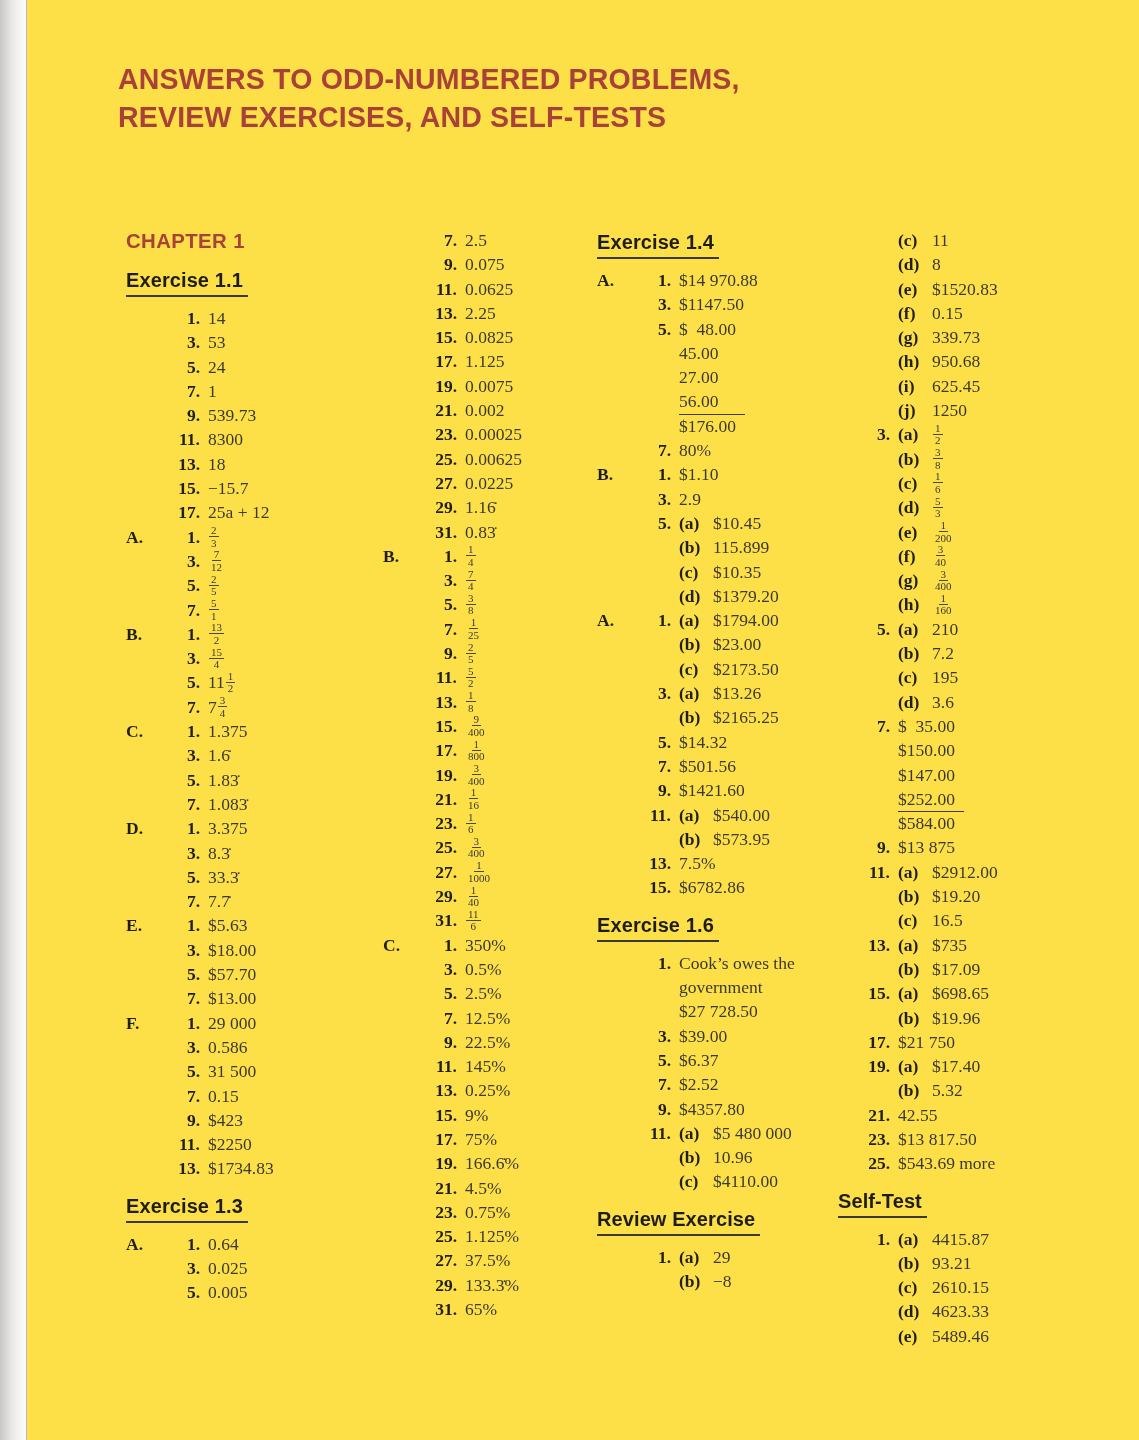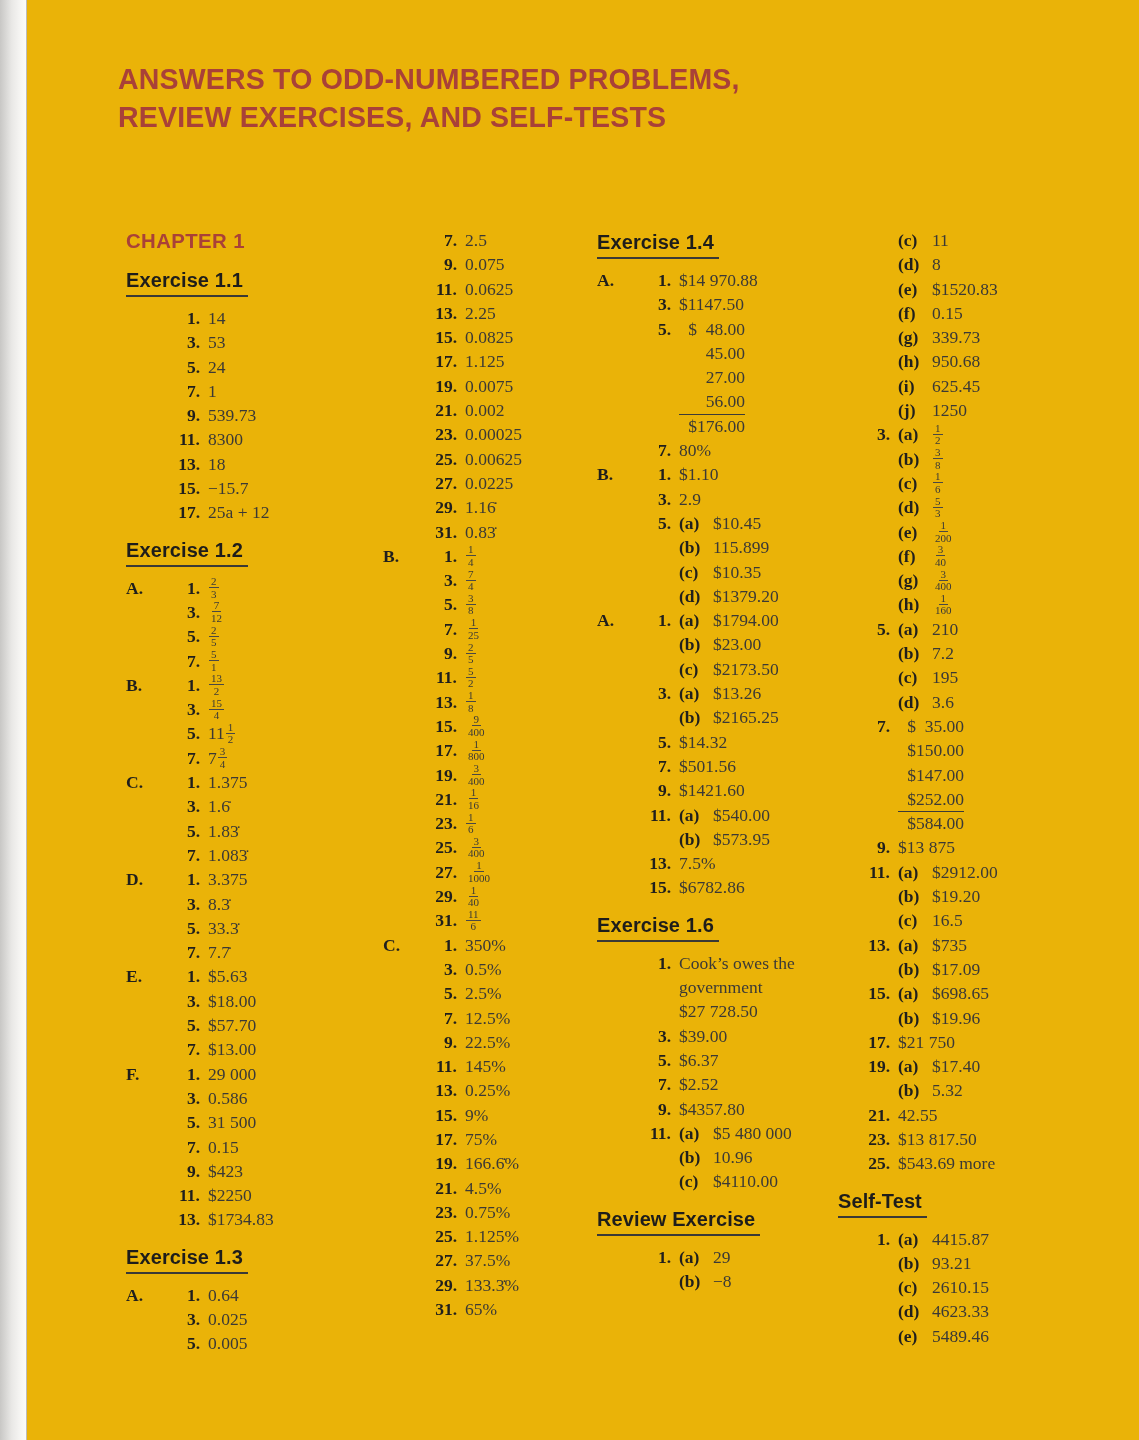--- a/index.html
+++ b/index.html
@@ -1,16 +1,16 @@
 <!DOCTYPE html>
 <html><head>
 <meta charset="utf-8">
 <style>
   html,body{margin:0;padding:0;background:#ffffff;}
-  .page{position:relative;width:1139px;height:1440px;background:#eab308;overflow:hidden;
+  .page{position:relative;width:1139px;height:1440px;background:#fde047;overflow:hidden;
         font-family:"Liberation Serif","DejaVu Serif",serif;color:#34322f;}
   .edge-shadow{position:absolute;left:0;top:0;bottom:0;width:26px;
         background:linear-gradient(90deg,#c8c7c5 0%,#e9e8e6 45%,#f7f6f4 80%,#fcfcfb 100%);
         border-right:1px solid rgba(0,0,0,0.06);}
   .title{position:absolute;left:118px;top:60px;
         font-family:"Liberation Sans","DejaVu Sans",sans-serif;font-weight:700;
         font-size:30px;line-height:38px;letter-spacing:0.2px;
         transform:scaleX(0.95);transform-origin:left top;white-space:nowrap;}
   .col{position:absolute;top:228px;}
   .col1{left:126px;width:234px;}
@@ -25,21 +25,21 @@
   .section{font-family:"Liberation Sans","DejaVu Sans",sans-serif;font-weight:700;
         font-size:20px;line-height:24px;color:#1e1d1b;display:inline-block;
         border-bottom:2.5px solid #3a3936;padding:0 5px 3px 0;letter-spacing:0.1px;}
   .row{height:24.3px;line-height:24.3px;font-size:17.5px;white-space:nowrap;}
   .outer{display:inline-block;width:32px;font-weight:700;color:#201f1d;}
   .num{display:inline-block;width:42px;text-align:right;font-weight:700;
         color:#201f1d;margin-right:8px;}
   .col4 .num{width:52px;}
   .sub{display:inline-block;min-width:34px;font-weight:700;color:#201f1d;}
   .content{color:#3b3936;}
-  .money{display:inline-block;width:66px;text-align:right;color:#3b3936;}
+  .money{display:inline-block;width:66px;color:#3b3936;}
   .money.rule{border-bottom:1.6px solid #3c3b39;}
   .frac{display:inline-flex;flex-direction:column;align-items:center;
         vertical-align:middle;position:relative;top:-2px;
         font-size:11px;line-height:10.5px;font-weight:400;color:#3b3936;margin:0 1px;}
   .fn{border-bottom:1px solid #4a4845;padding:0 2px 0.5px 2px;}
   .fd{padding:0.5px 2px 0 2px;}
 </style>
 </head>
 <body>
 
@@ -56,21 +56,20 @@
       <div class="section-wrap"><span class="section">Exercise 1.1</span></div>
       <div class="row"><span class="outer"></span><span class="num">1.</span><span class="content">14</span></div>
       <div class="row"><span class="outer"></span><span class="num">3.</span><span class="content">53</span></div>
       <div class="row"><span class="outer"></span><span class="num">5.</span><span class="content">24</span></div>
       <div class="row"><span class="outer"></span><span class="num">7.</span><span class="content">1</span></div>
       <div class="row"><span class="outer"></span><span class="num">9.</span><span class="content">539.73</span></div>
       <div class="row"><span class="outer"></span><span class="num">11.</span><span class="content">8300</span></div>
       <div class="row"><span class="outer"></span><span class="num">13.</span><span class="content">18</span></div>
       <div class="row"><span class="outer"></span><span class="num">15.</span><span class="content">−15.7</span></div>
       <div class="row"><span class="outer"></span><span class="num">17.</span><span class="content">25a + 12</span></div>
-      <div class="section-wrap"><span class="section">Exercise 1.2</span></div>
       <div class="row"><span class="outer">A.</span><span class="num">1.</span><span class="content"><span class="frac">
             <span class="fn">2</span>
             <span class="fd">3</span>
           </span></span></div>
       <div class="row"><span class="outer"></span><span class="num">3.</span><span class="content"><span class="frac">
             <span class="fn">7</span>
             <span class="fd">12</span>
           </span></span></div>
       <div class="row"><span class="outer"></span><span class="num">5.</span><span class="content"><span class="frac">
             <span class="fn">2</span>

